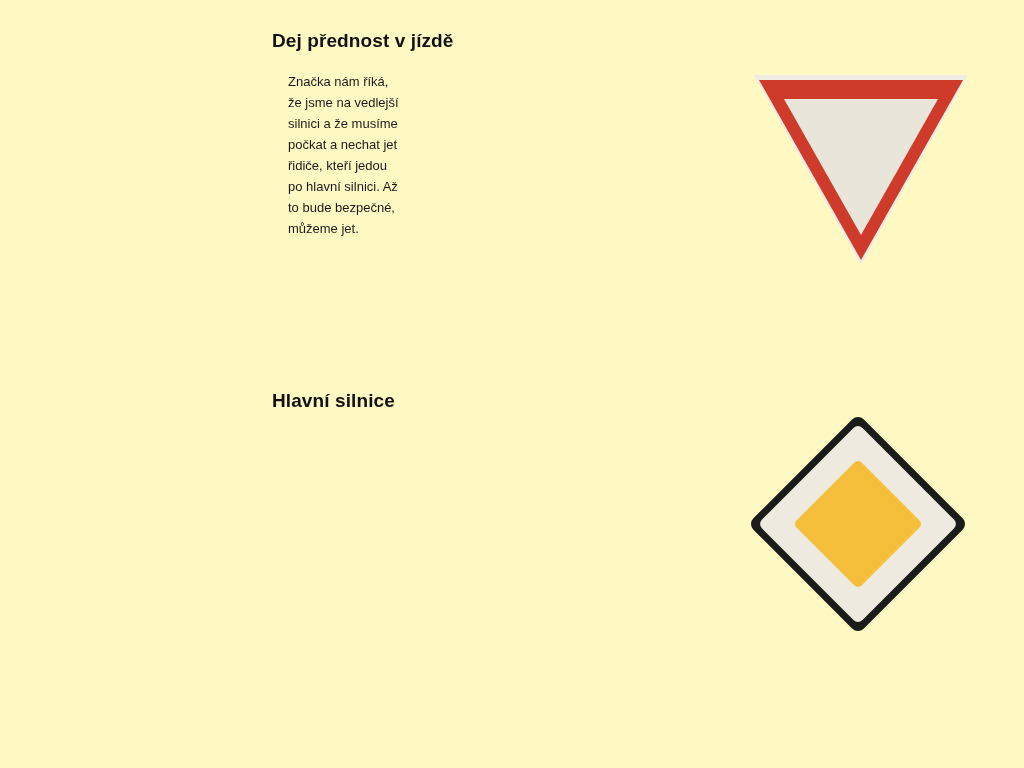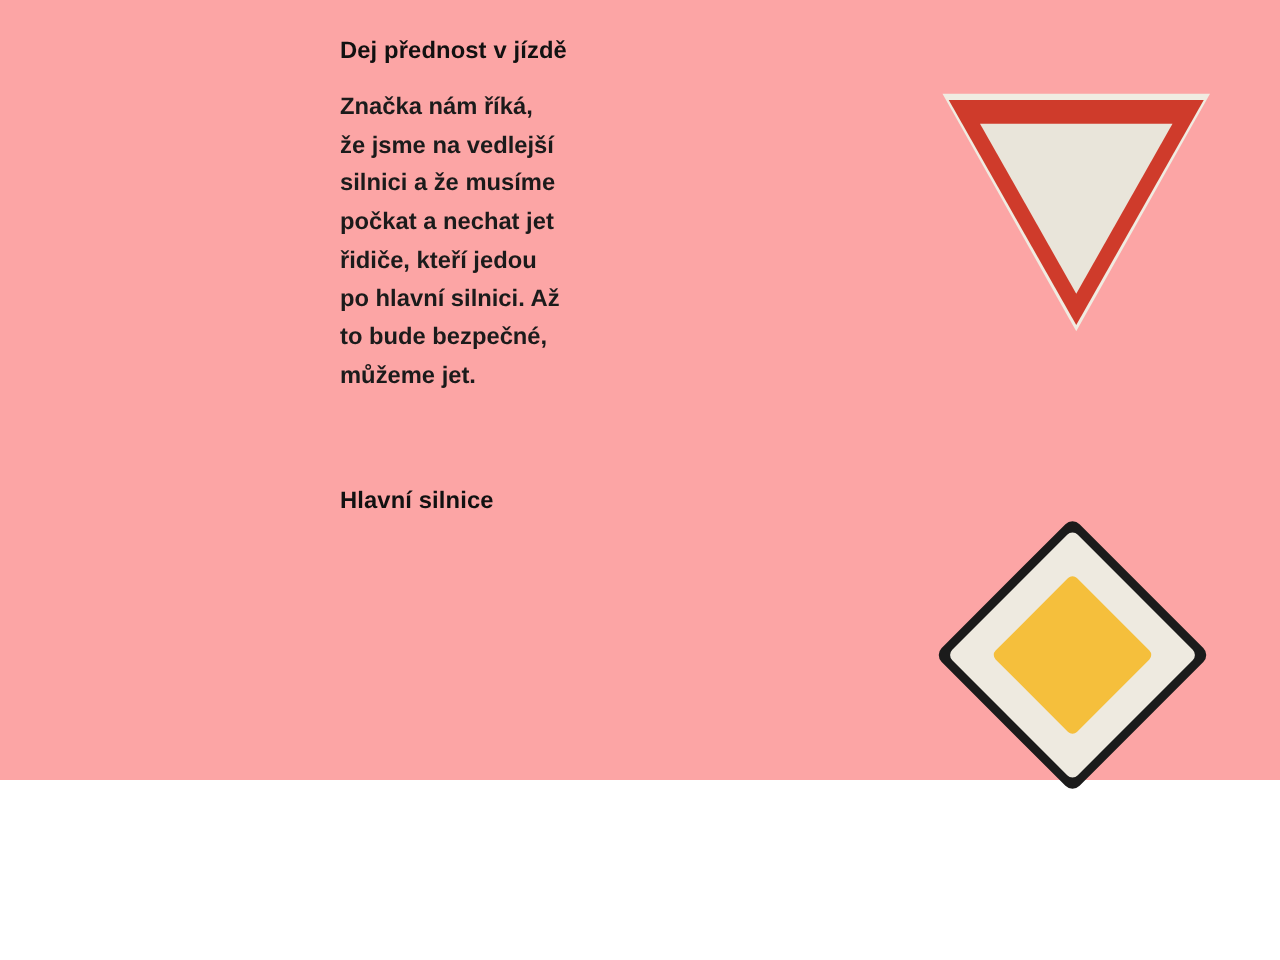--- a/index.html
+++ b/index.html
@@ -10,22 +10,22 @@
     width: 1024px;
     height: 768px;
     background: #ffffff;
     font-family: "Liberation Sans", sans-serif;
     color: #1a1a1a;
     overflow: hidden;
   }
   .page {
     position: relative;
     width: 1024px;
-    height: 624px;
-    background: #fca5a5;
+    height: 768px;
+    background: #fef9c3;
   }
 
   .section {
     position: absolute;
     display: flex;
     flex-direction: row;
     align-items: flex-start;
   }
 
   .section-1 { left: 272px; top: 30px; }
@@ -38,24 +38,24 @@
   .sec-title {
     font-size: 19px;
     font-weight: bold;
     letter-spacing: 0.1px;
     color: #111111;
     margin: 0 0 18px 0;
     line-height: 1.2;
   }
 
   .sec-body {
-    font-size: 19px;
-    font-weight: 700;
+    font-size: 13px;
+    font-weight: 400;
     color: #1b1b1b;
-    margin: 0;
+    margin: 16px;
     line-height: 1.62;
     white-space: pre-line;
   }
 
   .sign-col {
     position: relative;
     width: 260px;
     display: flex;
     justify-content: center;
   }

